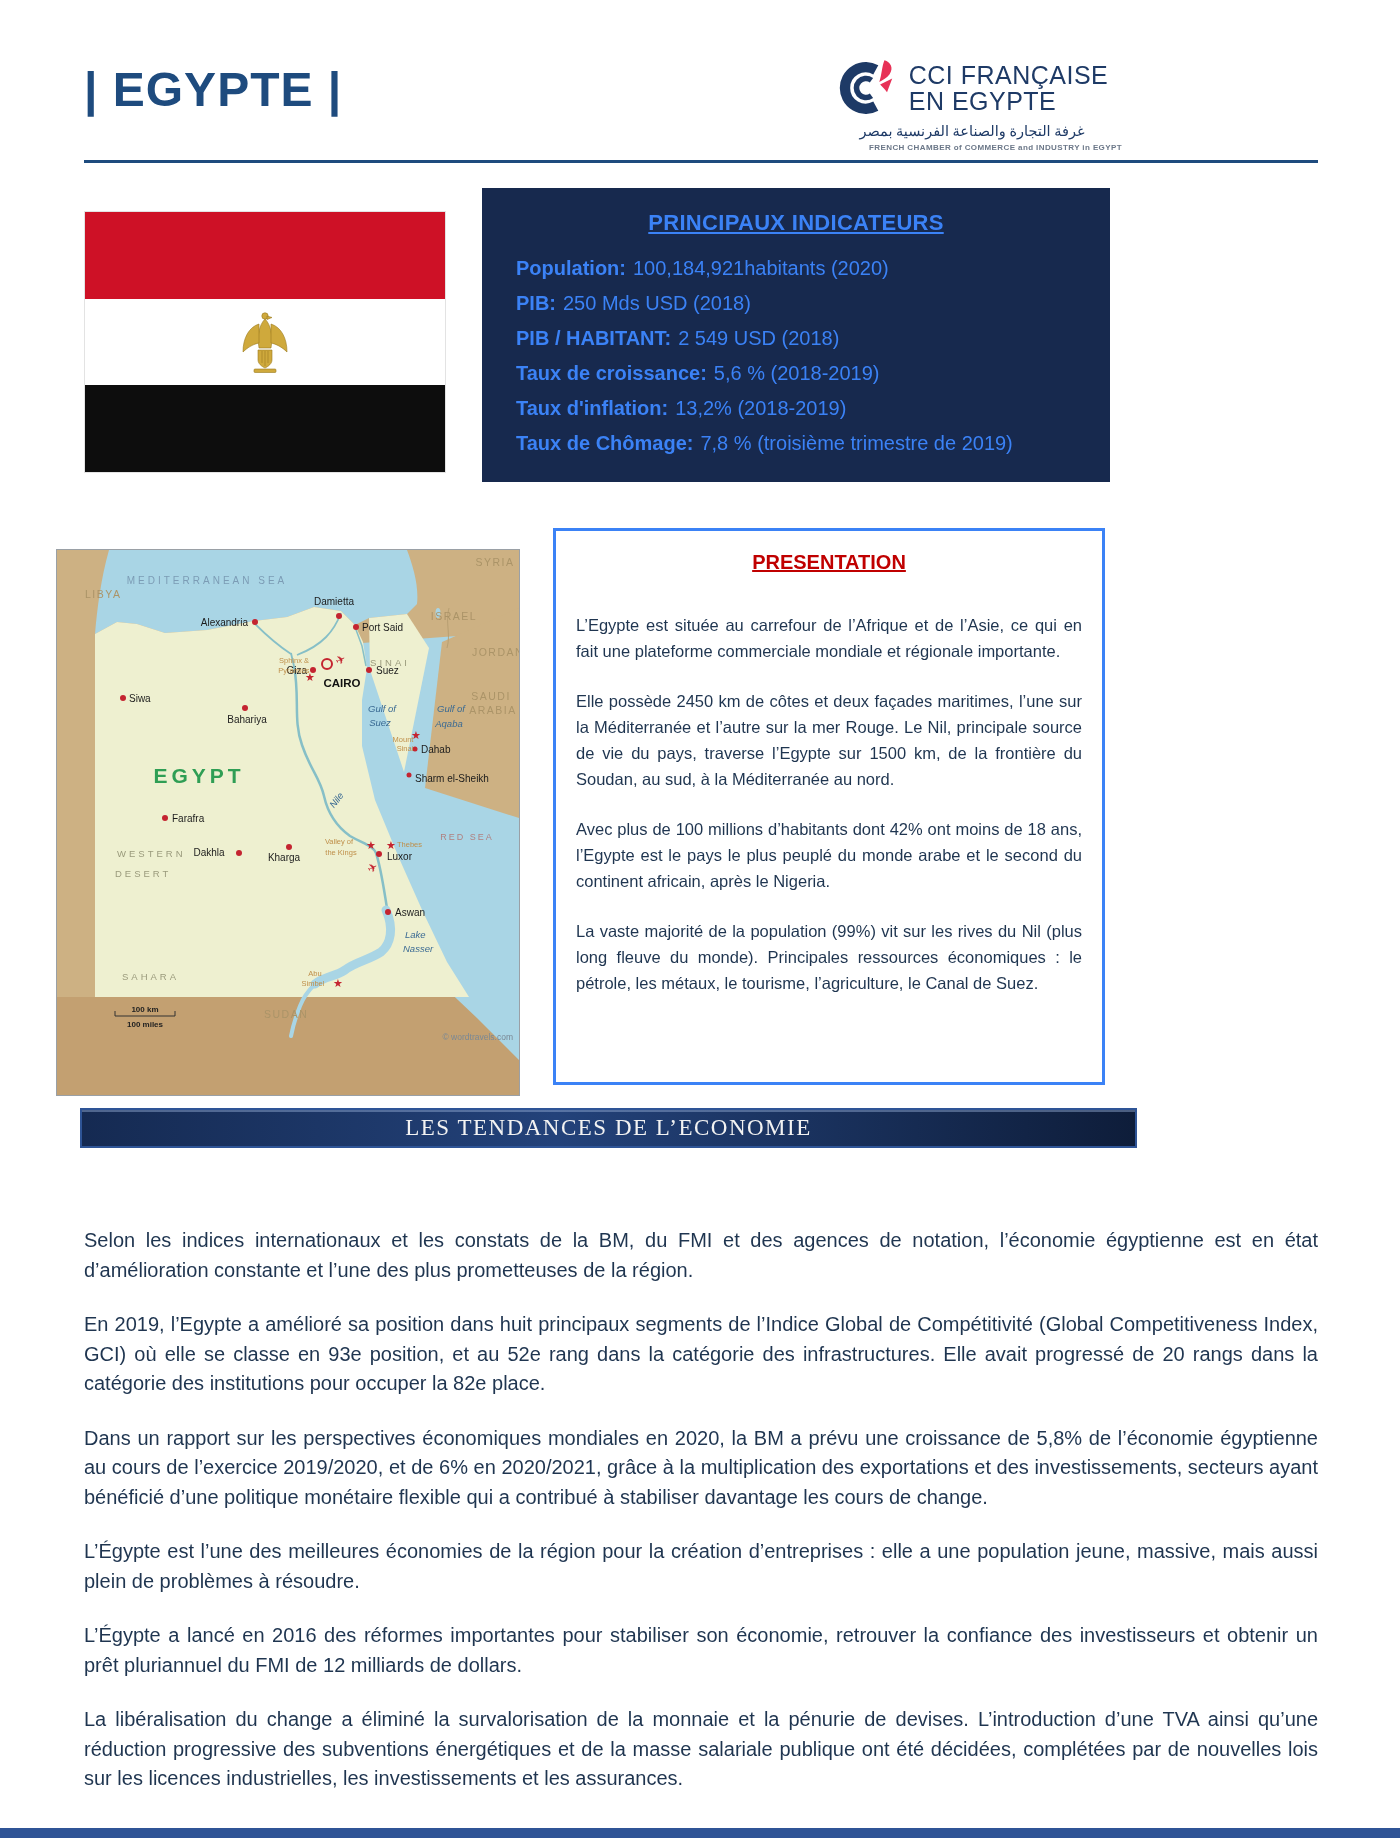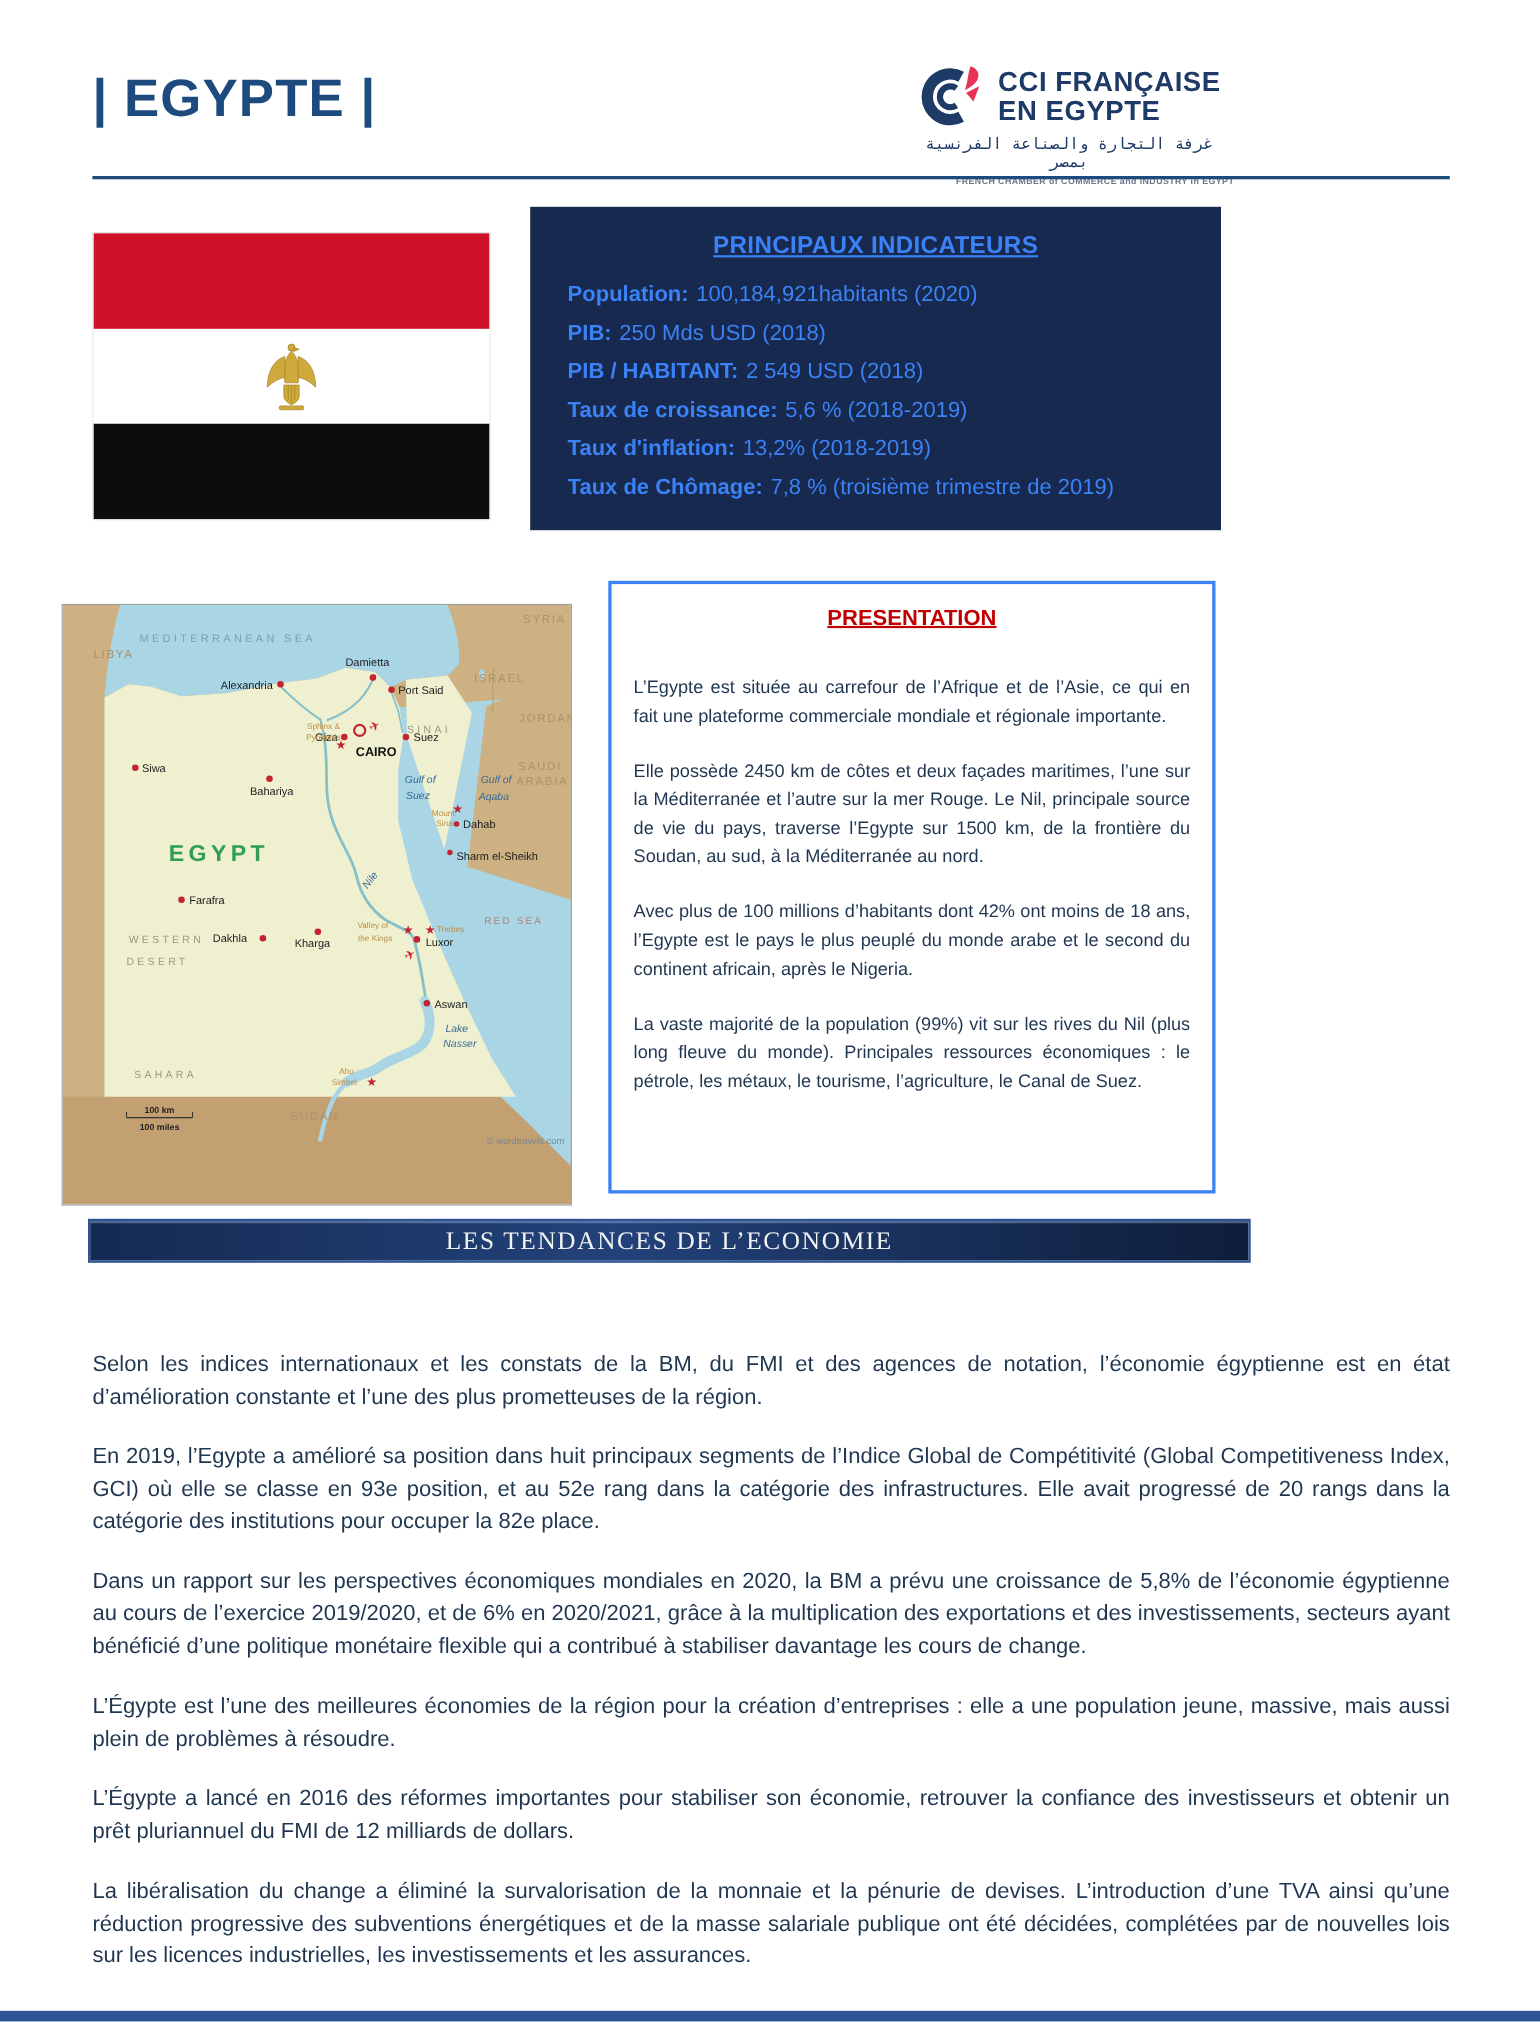--- a/index.html
+++ b/index.html
@@ -4,23 +4,23 @@
 <style>
   html,body{margin:0;padding:0;background:#ffffff;}
   .page{position:relative;width:1400px;height:1838px;background:#ffffff;
         font-family:"Liberation Sans",sans-serif;overflow:hidden;}
 
   
   .doc-title{position:absolute;left:84px;top:62px;font-size:48px;font-weight:700;
              color:#1e4b7e;letter-spacing:1px;}
   .logo{position:absolute;top:56px;right:278px;width:300px;}
   .logo-top{display:flex;align-items:center;justify-content:center;gap:9px;}
-  .logo-name{font-weight:700;color:#1e3a66;font-size:25px;line-height:26px;
+  .logo-name{font-weight:400;color:#1e3a66;font-size:25px;line-height:26px;
              letter-spacing:.5px;white-space:nowrap;}
-  .logo-arabic{font-family:Liberation Mono, monospace;direction:rtl;text-align:center;
+  .logo-arabic{font-family:Liberation Serif, serif;direction:rtl;text-align:center;
                color:#1e3a66;font-size:14.5px;margin-top:3px;}
   .logo-caption{text-align:right;color:#6b7788;font-size:8px;letter-spacing:.4px;
                 margin-top:3px;font-weight:700;}
   .rule{position:absolute;left:84px;top:160px;width:1234px;height:3px;background:#1e4b7e;}
 
   
   .flag{position:absolute;left:85px;top:212px;width:360px;height:260px;outline:1px solid #e3e3e3;}
   .flag-red{height:87px;background:#ce1126;}
   .flag-white{height:86px;background:#ffffff;position:relative;}
   .flag-black{height:87px;background:#0d0d0d;}

